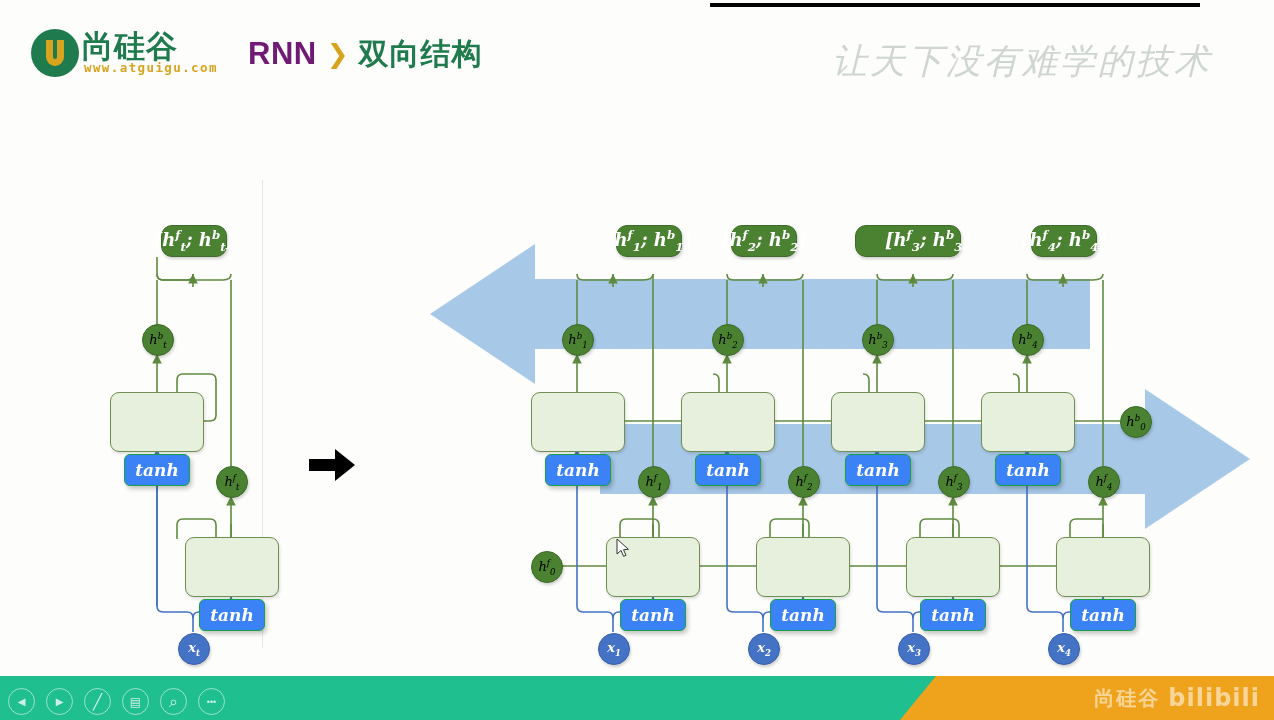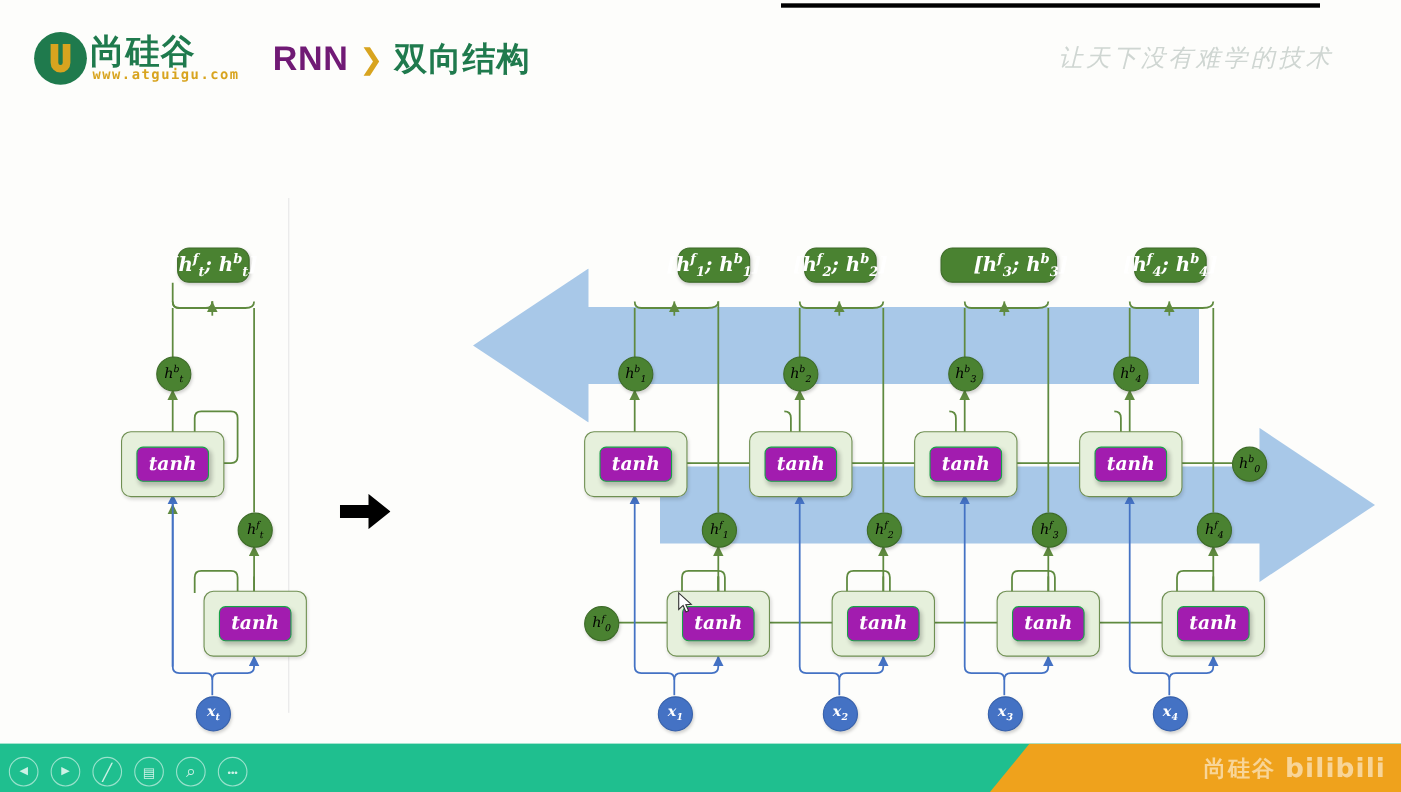--- a/index.html
+++ b/index.html
@@ -23,21 +23,21 @@
   .logo-url{position:absolute;left:54px;top:34px;font-size:12.5px;font-weight:bold;color:#d8a41f;
             letter-spacing:1.4px;font-family:"DejaVu Sans Mono","Liberation Mono",monospace;}
 
   .title-wrap{position:absolute;left:248px;top:22px;height:44px;display:flex;align-items:center;gap:10px;}
   .title-en{font-size:31px;font-weight:bold;color:#701a75;letter-spacing:.5px;
             font-family:"Liberation Sans",sans-serif;}
   .title-sep{font-size:26px;font-weight:bold;color:#d8a41f;}
   .title-zh{font-size:30px;font-weight:bold;color:#1f7a4d;letter-spacing:1px;
             font-family:"DejaVu Sans","Liberation Sans",sans-serif;}
 
-  .slogan{position:absolute;right:62px;top:28px;font-size:22px;color:#cfd6d2;letter-spacing:3px;
+  .slogan{position:absolute;right:62px;top:28px;font-size:35px;color:#cfd6d2;letter-spacing:3px;
           font-family:"DejaVu Sans","Liberation Sans",sans-serif;font-style:italic;white-space:nowrap;}
 
   .header-rule{position:absolute;left:218px;top:78px;width:1048px;height:2px;background:#1f7a4d;}
 
   
   .canvas{position:absolute;left:0;top:84px;width:1274px;height:576px;background:#fdfdfb;}
 
   
   .band-arrow{position:absolute;}
 
@@ -64,24 +64,24 @@
   }
   sup{font-size:.66em;vertical-align:super;font-style:italic;}
   sub{font-size:.66em;vertical-align:sub;font-style:italic;}
 
   
   .cell{
     position:absolute;background:#e6f0dc;border:1px solid #6f8f52;border-radius:9px;
     box-shadow:1px 2px 3px rgba(0,0,0,.12);
   }
   .tanh{
-    position:absolute;background:#a21caf;border:1px solid #17a246;border-radius:6px;
+    position:absolute;background:#3b82f6;border:1px solid #17a246;border-radius:6px;
     color:#fff;display:flex;align-items:center;justify-content:center;
     font-family:"DejaVu Serif","Liberation Serif",serif;font-style:italic;font-weight:bold;
-    font-size:17px;box-shadow:2px 3px 4px rgba(0,0,0,.22);
+    font-size:17px;box-shadow:2px 3px 4px rgba(0,0,0,.22);margin-top:48px;
   }
 
   
   .panel-divider{position:absolute;left:262px;top:96px;width:1px;height:468px;background:#e6e6e6;}
 
   .blackarrow{position:absolute;}
 
   svg.wires{position:absolute;left:0;top:0;width:1274px;height:576px;overflow:visible;pointer-events:none;}
 
   

